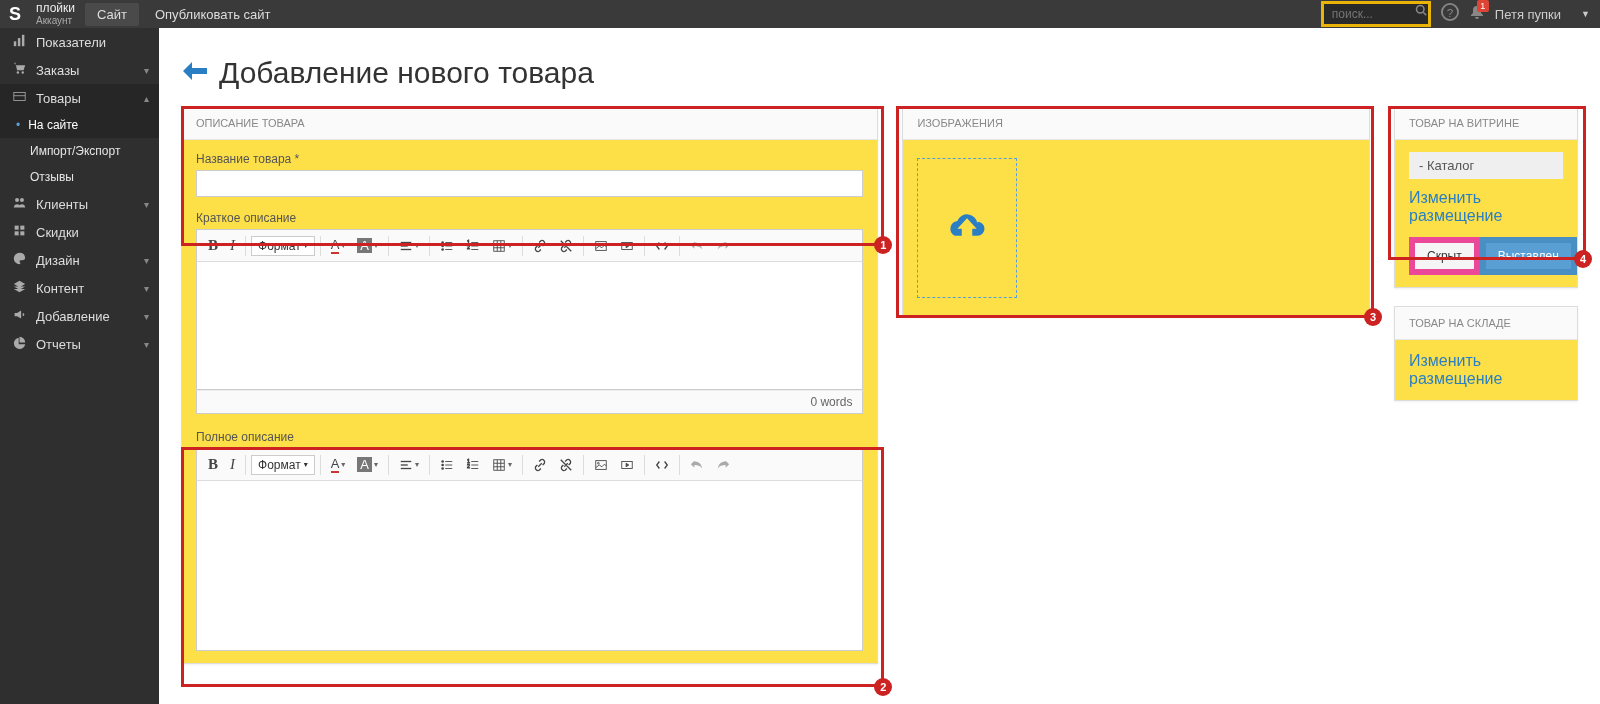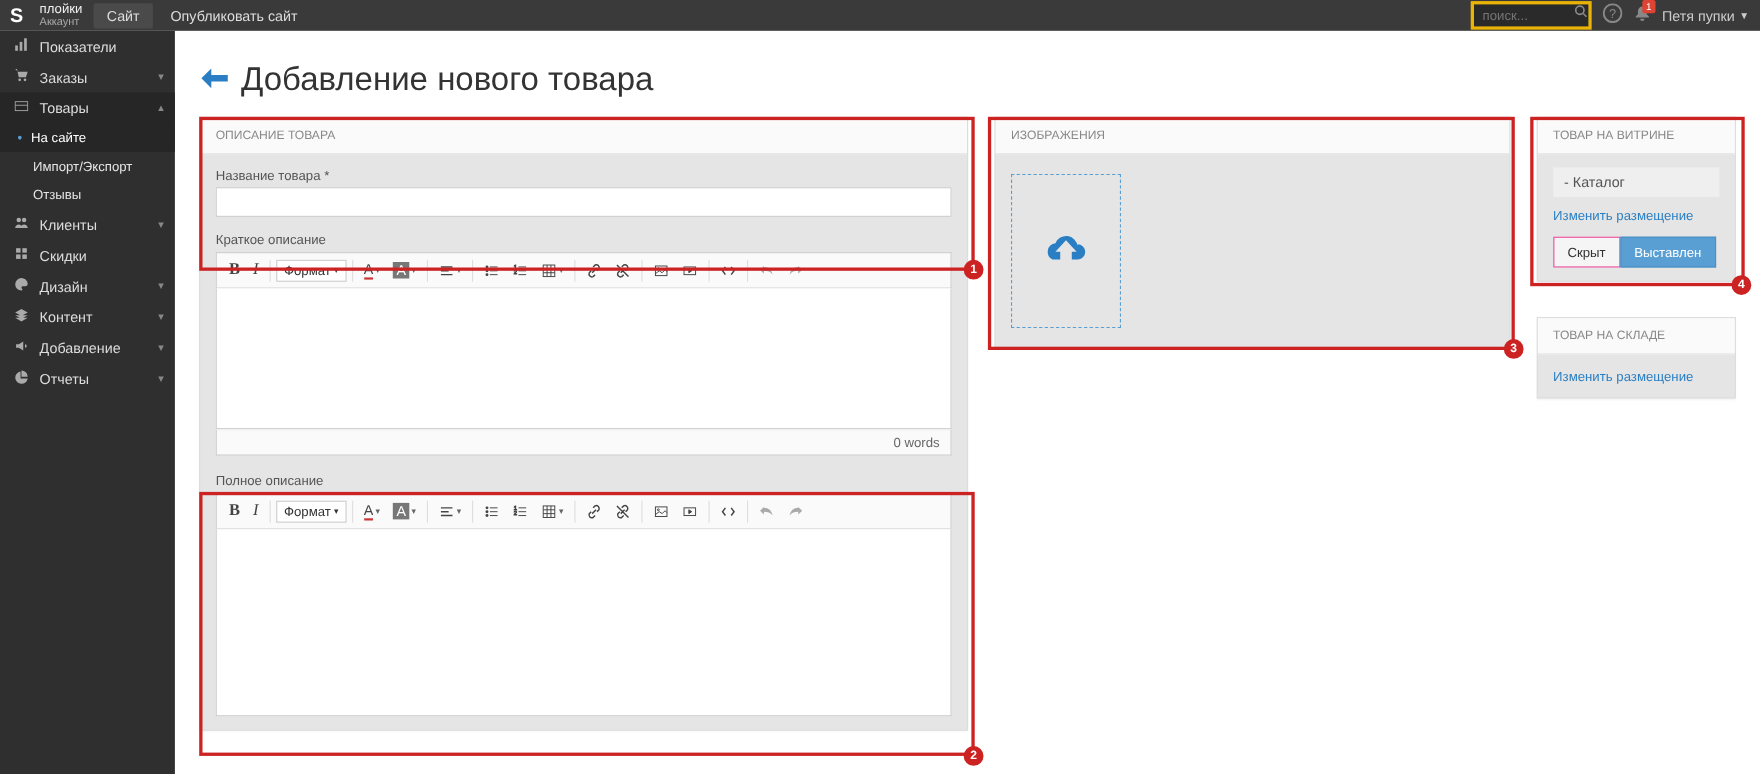--- a/index.html
+++ b/index.html
@@ -12,21 +12,21 @@
 .brand-name { font-size: 12px; color: #eee; }
 .brand-sub { font-size: 10px; color: #aaa; }
 .topbtn { padding: 4px 12px; background: #4a4a4a; color: #ddd; margin-left: 4px; cursor: pointer; font-size: 13px; border-radius: 2px; text-align: right; }
 .topbtn.publish { background: transparent; }
 .top-right { margin-left: auto; display: flex; align-items: center; gap: 10px; padding-right: 10px; }
 .search-box { position: relative; }
 .search-box input { background: #2a2a2a; border: 3px solid #eab308; color: #ccc; padding: 3px 24px 3px 8px; width: 110px; font-size: 12px; }
 .search-box .sicon { position: absolute; right: 4px; top: 3px; color: #888; }
 .help-icon, .bell-icon { color: #888; font-size: 16px; position: relative; }
 .bell-badge { position: absolute; top: -4px; right: -4px; background: #d43; color: #fff; font-size: 9px; width: 12px; height: 12px; display: flex; align-items: center; justify-content: center; border-radius: 2px; }
-.user-menu { color: #ccc; font-size: 13px; display: flex; align-items: center; gap: 4px; }
+.user-menu { color: #ccc; font-size: 13px; display: flex; align-items: center; gap: 20px; }
 
 
 .layout { display: flex; height: calc(100% - 28px); }
 .sidebar { width: 159px; background: #2f2f2f; color: #bbb; overflow-y: auto; }
 .nav-item { display: flex; align-items: center; padding: 6px 10px; cursor: pointer; font-size: 13px; color: #ddd; }
 .nav-item .nicon { width: 18px; text-align: center; margin-right: 8px; color: #aaa; font-size: 13px; }
 .nav-item .chev { margin-left: auto; color: #888; font-size: 10px; }
 .nav-item.expanded { background: #262626; }
 .nav-sub { padding: 6px 10px 6px 30px; cursor: pointer; font-size: 12px; color: #e5e5e5; display: flex; align-items: center; }
 .nav-sub.active { background: #262626; color: #fff; }
@@ -36,21 +36,21 @@
 .main { flex: 1; overflow-y: auto; padding: 28px 22px; }
 .page-title-row { display: flex; align-items: center; gap: 10px; margin-bottom: 16px; }
 .back-arrow { color: #2a7fc4; font-size: 26px; cursor: pointer; }
 .page-title { font-size: 30px; font-weight: 300; color: #333; }
 
 .columns { display: flex; gap: 24px; }
 .col-left { width: 710px; }
 .col-mid { width: 476px; }
 .col-right { width: 184px; }
 
-.panel { border: 1px solid #ddd; box-shadow: 0 1px 2px rgba(0,0,0,.06); margin-bottom: 32px; background: #e5e5e5; }
+.panel { border: 1px solid #ddd; box-shadow: 0 1px 2px rgba(0,0,0,.06); margin-bottom: 18px; background: #fde047; }
 .panel-header { padding: 10px 14px; font-size: 11px; color: #888; text-transform: uppercase; border-bottom: 1px solid #e6e6e6; background: #fafafa; }
 .panel-body { padding: 12px 14px; }
 .callout-badge { position: absolute; width: 18px; height: 18px; border-radius: 50%; background: #c22; color: #fff; font-size: 11px; font-weight: bold; display: flex; align-items: center; justify-content: center; }
 
 .form-label { font-size: 12px; color: #555; margin-bottom: 4px; display: block; }
 .form-input { width: 100%; padding: 5px 8px; border: 1px solid #ccc; font-size: 13px; }
 
 
 .editor-toolbar { border: 1px solid #ccc; border-bottom: 1px solid #ddd; background: #fafafa; padding: 4px 6px; display: flex; align-items: center; gap: 2px; flex-wrap: wrap; }
 .tb-btn { padding: 3px 5px; color: #444; cursor: pointer; font-size: 13px; display: inline-flex; align-items: center; border-radius: 2px; }
@@ -60,23 +60,23 @@
 .tb-sep { width: 1px; height: 20px; background: #ddd; margin: 0 3px; }
 .tb-btn .dd { font-size: 8px; margin-left: 2px; color: #666; }
 .tb-btn svg { width: 14px; height: 14px; }
 .editor-area { border: 1px solid #ccc; border-top: none; min-height: 128px; background: #fff; }
 .editor-footer { border: 1px solid #ccc; border-top: 1px solid #eee; padding: 4px 10px; text-align: right; font-size: 12px; color: #666; background: #fafafa; }
 
 .upload-box { border: 1px dashed #5a9fd4; width: 100px; height: 140px; display: flex; align-items: center; justify-content: center; cursor: pointer; margin: 6px 0; }
 .upload-icon { color: #2a7fc4; }
 
 .cat-row { background: #efefef; padding: 6px 10px; font-size: 13px; color: #555; }
-.link { color: #2a7fc4; font-size: 12px; cursor: pointer; display: inline-block; margin-top: 10px; }
+.link { color: #2a7fc4; font-size: 16px; cursor: pointer; display: inline-block; margin-top: 10px; }
 .btn-group { display: flex; margin-top: 12px; gap: 0; }
-.btn { padding: 6px 12px; font-size: 12px; border: 1px solid #ec4899; background: #f5f5f5; cursor: pointer; }
+.btn { padding: 6px 12px; font-size: 12px; border: 6px solid #ec4899; background: #f5f5f5; cursor: pointer; }
 .btn.primary { background: #5a9fd4; color: #fff; border-color: #4a8fc4; }
 
 
 .callout-wrap { position: relative; }
 .callout-wrap .callout-border { position: absolute; border: 3px solid #c22; pointer-events: none; z-index: 5; }
 </style>
 </head>
 <body>
 
 <div class="topbar">

